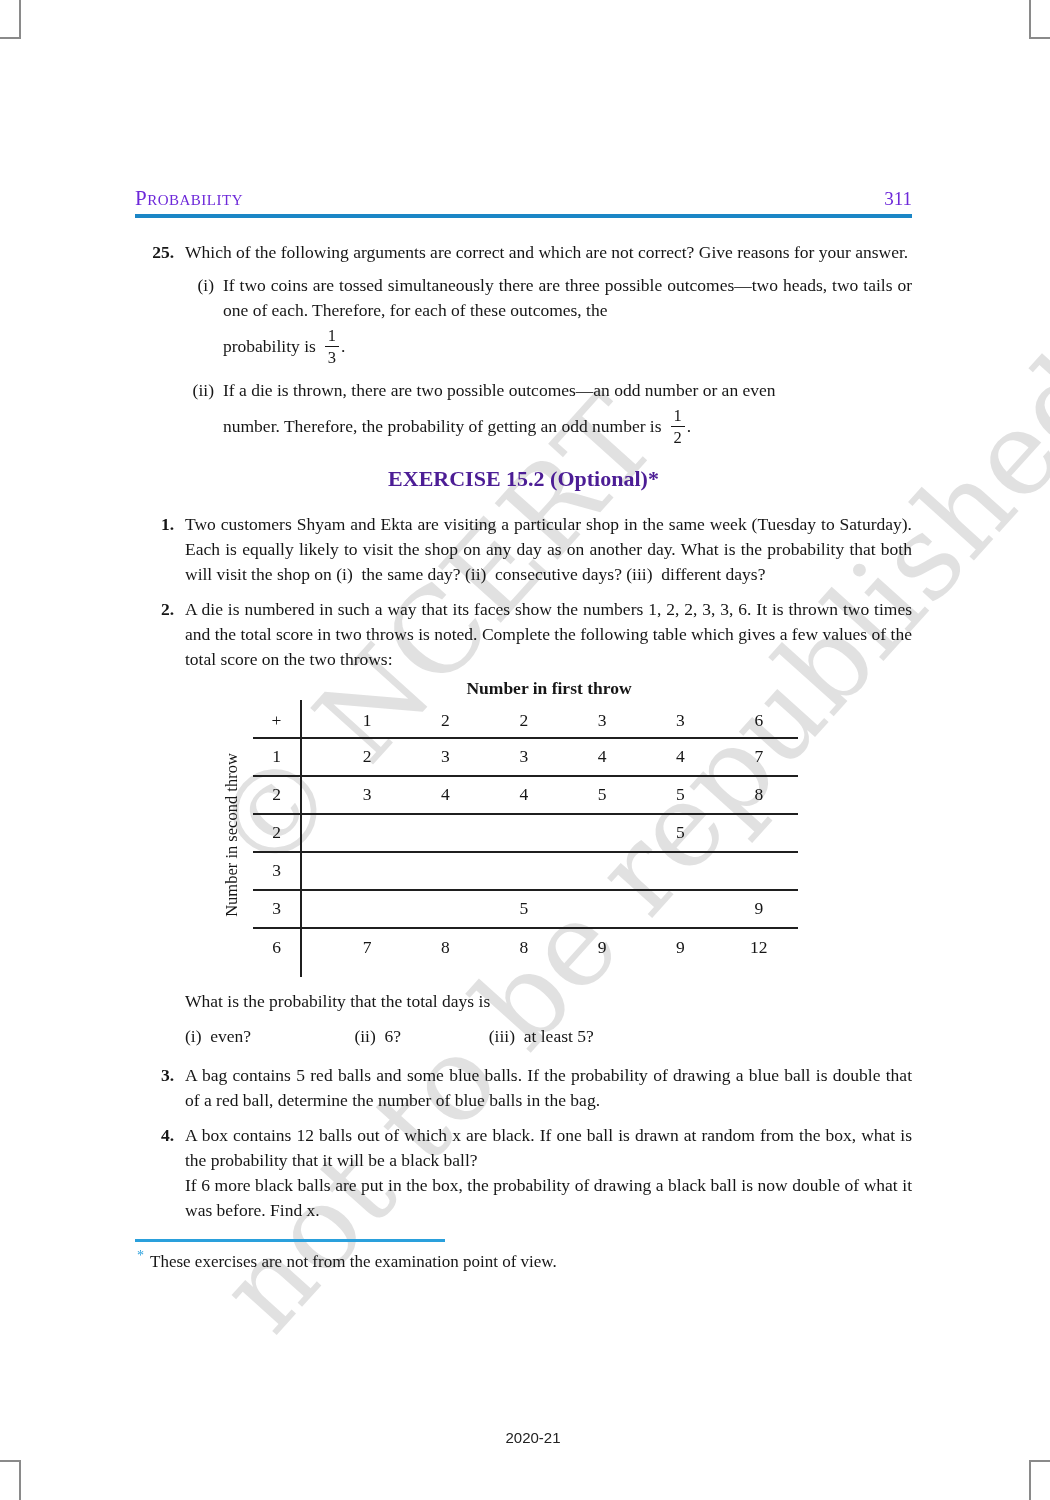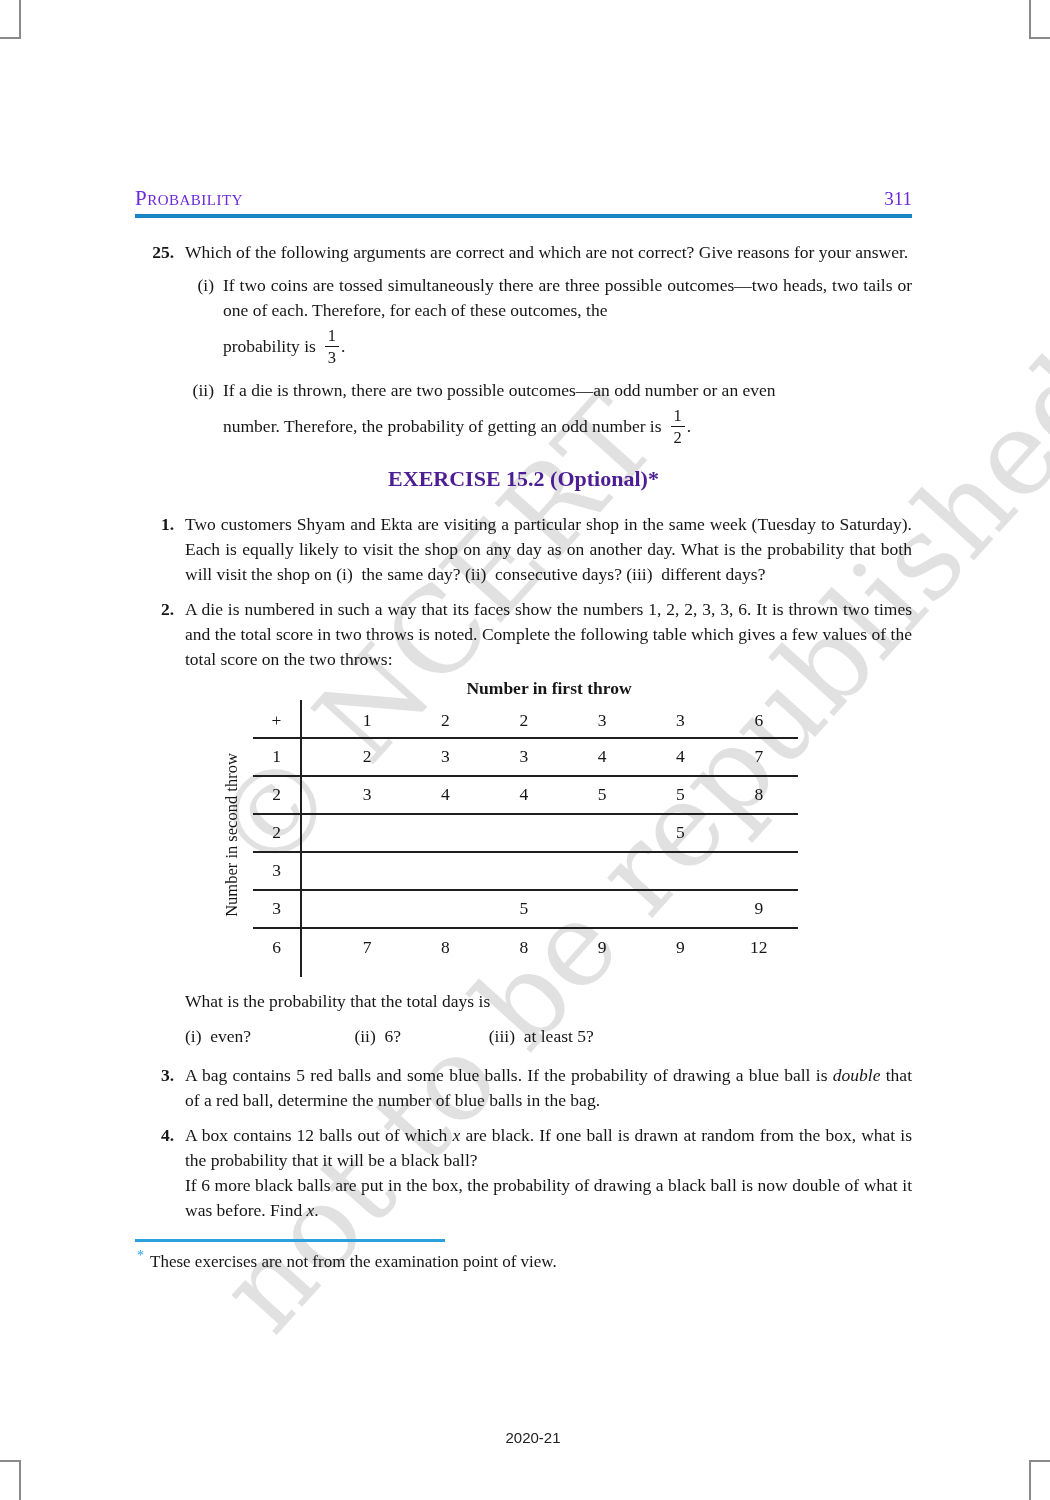--- a/index.html
+++ b/index.html
@@ -54,21 +54,21 @@
           font-size:17.5px; }
   .trow.last { border-bottom:none; }
   .trow.thead { height:35px; }
   .tlabel { width:47px; flex:none; text-align:center; }
   .tcells { flex:1; display:flex; padding-left:28px; }
   .tcell { flex:1; text-align:center; }
   .followup { margin-top:22px; font-size:17.5px; line-height:25px; }
   .subq-row { margin-top:10px; font-size:17.5px; }
   .subq { display:inline-block; }
   .subq.w1 { width:165px; } .subq.w2 { width:130px; }
-  .it { font-style:italic; }
+  .it { }
   
   .foot-rule { width:310px; height:3px; background:#2aa0dc; margin:16px 0 6px 0; }
   .footnote { font-size:17px; margin-left:2px; }
   .footnote .star { color:#2aa0dc; vertical-align:super; font-size:14px; margin-right:6px; }
   
   .footer { position:absolute; left:16px; right:0; top:1429px; text-align:center; z-index:1;
             font-family:"Liberation Sans","DejaVu Sans",sans-serif; font-size:15px; color:#222; }
 </style>
 </head>
 <body>

